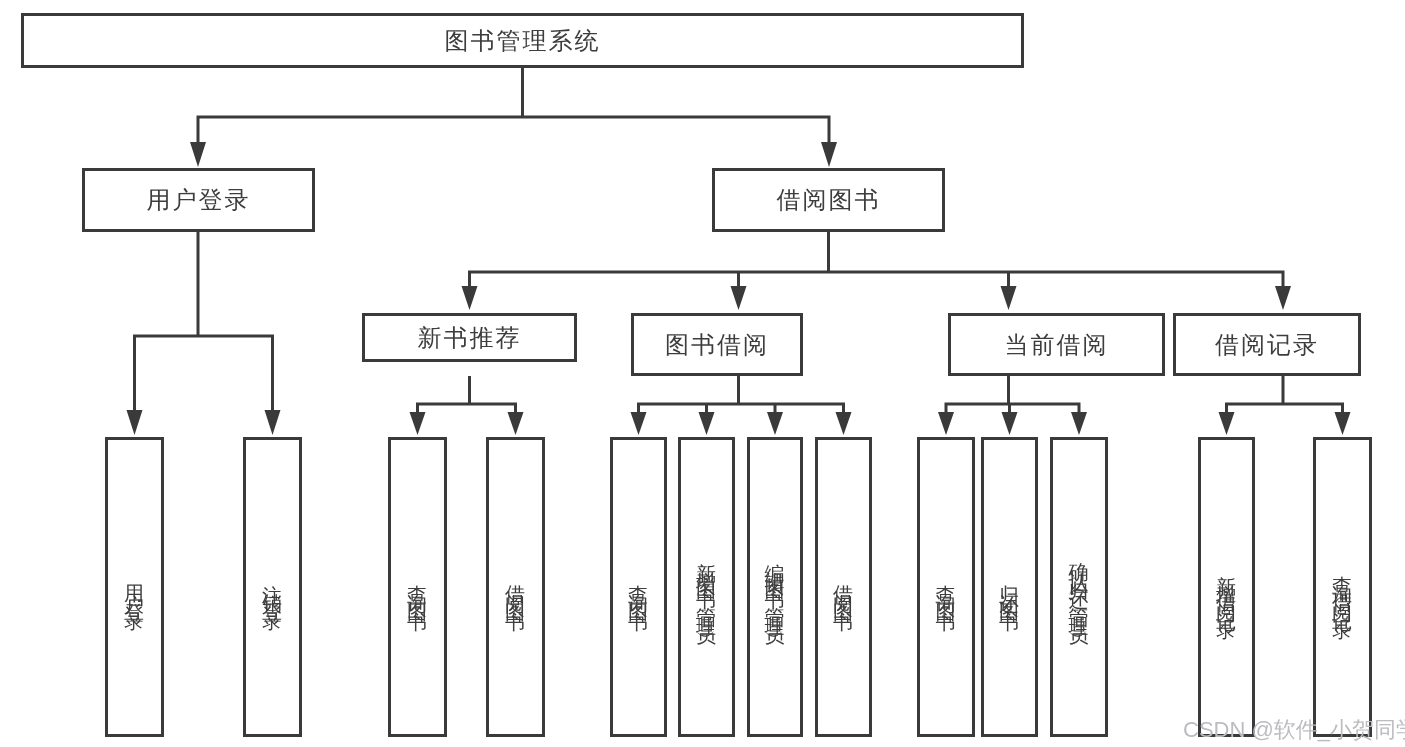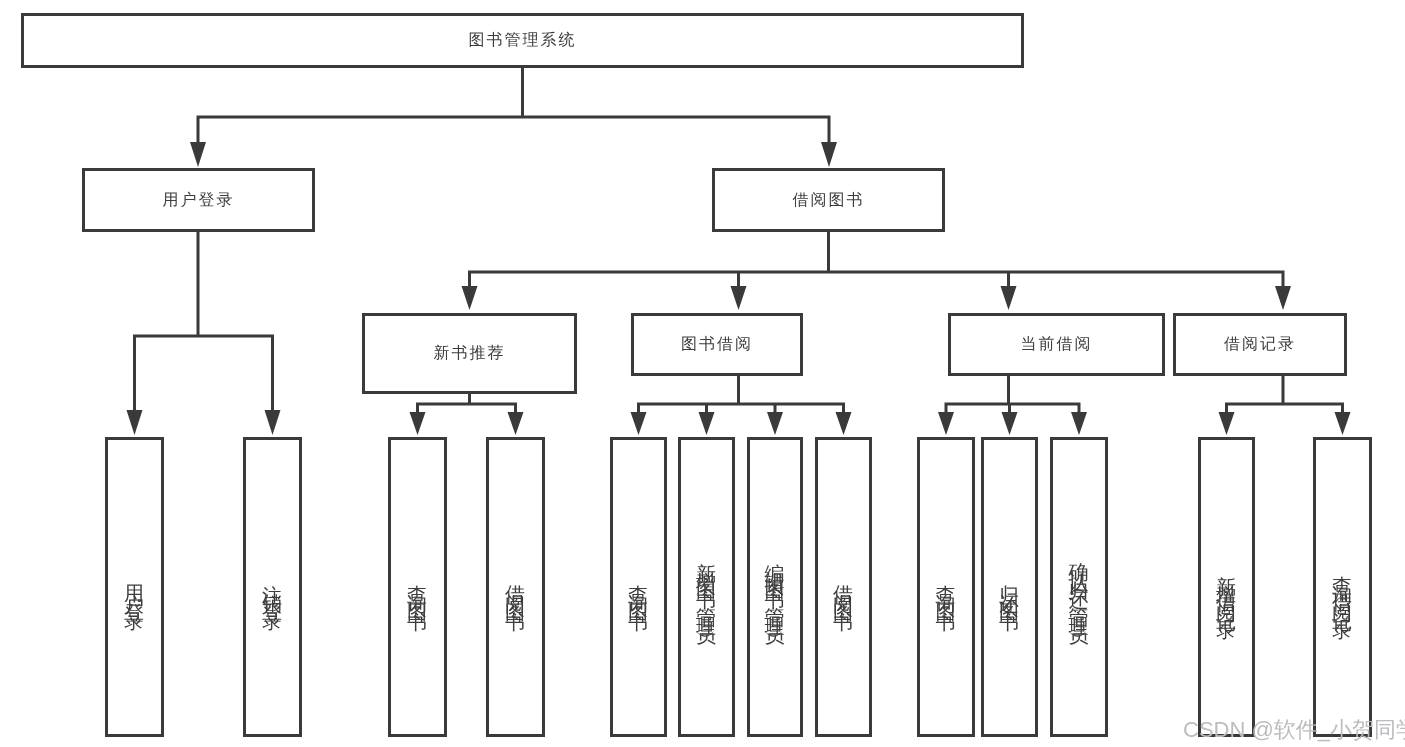--- a/index.html
+++ b/index.html
@@ -21,21 +21,21 @@
   .wires .ah{fill:var(--line);stroke:none;}
   .node{
     position:absolute;
     box-sizing:border-box;
     background:#fff;
     border:3px solid var(--line);
     display:flex;align-items:center;justify-content:center;
     color:var(--text);
   }
   .hbox span{
-    font-size:16px;
+    font-size:24px;
     letter-spacing:2px;
     white-space:nowrap;
   }
   .vbox span{
     writing-mode:vertical-rl;
     text-orientation:mixed;
     font-size:20px;
     line-height:1;
     letter-spacing:9px;
   }
@@ -106,30 +106,30 @@
     <span>图书管理系统</span>
   </div>
 
   <div class="node hbox" style="left:82px;top:168px;width:233px;height:64px">
     <span>用户登录</span>
   </div>
   <div class="node hbox" style="left:712px;top:168px;width:233px;height:64px">
     <span>借阅图书</span>
   </div>
 
-  <div class="node hbox" style="left:362px;top:313px;width:215px;height:81px">
+  <div class="node hbox" style="left:362px;top:313px;width:215px;height:49px">
     <span>新书推荐</span>
   </div>
   <div class="node hbox" style="left:631px;top:313px;width:172px;height:63px">
     <span>图书借阅</span>
   </div>
   <div class="node hbox" style="left:948px;top:313px;width:217px;height:63px">
     <span>当前借阅</span>
   </div>
-  <div class="node hbox" style="left:1173px;top:313px;width:174px;height:63px">
+  <div class="node hbox" style="left:1173px;top:313px;width:188px;height:63px">
     <span>借阅记录</span>
   </div>
 
   <div class="node vbox" style="left:105px;top:437px;width:59px;height:300px">
     <span>用户登录</span>
   </div>
   <div class="node vbox" style="left:243px;top:437px;width:59px;height:300px">
     <span>注销登录</span>
   </div>
 

